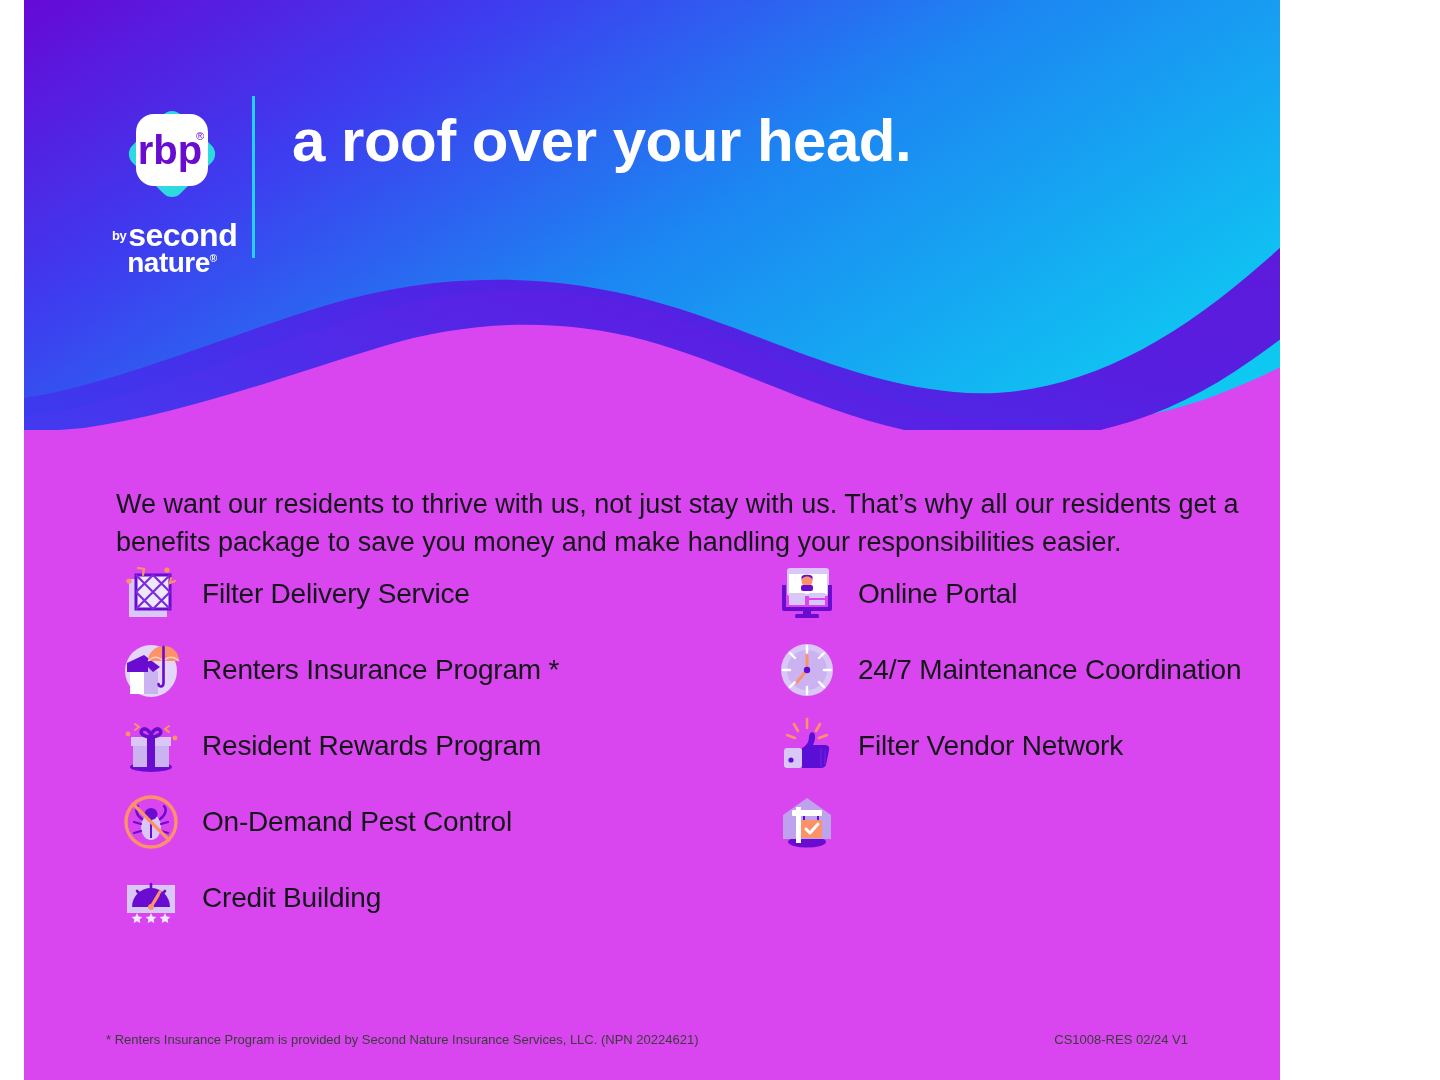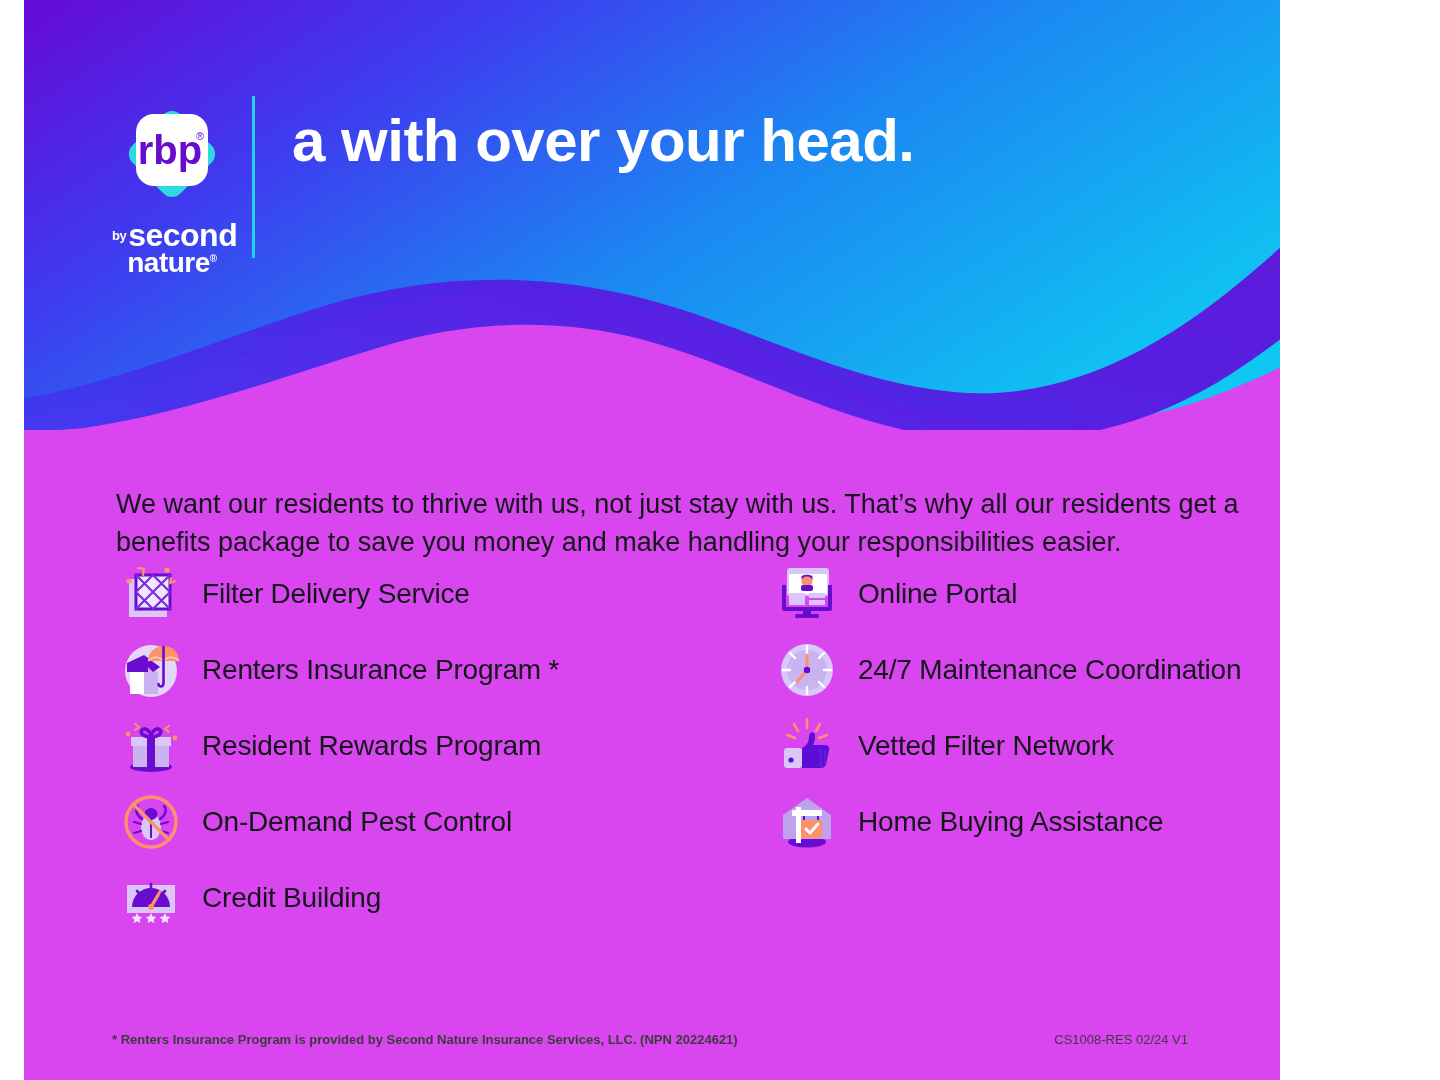--- a/index.html
+++ b/index.html
@@ -157,25 +157,24 @@
     font-size: 28px;
     font-style: italic;
     color: #15161a;
     letter-spacing: -0.2px;
     white-space: nowrap;
   }
 
   
   .footnote {
     position: absolute;
-    left: 88px;
+    left: 82px;
     top: 1032px;
     font-size: 13px;
     color: #3c3c3c;
-    font-weight: bold;
   }
   .doccode {
     position: absolute;
     right: 92px;
     top: 1032px;
     font-size: 13px;
     color: #3c3c3c;
   }
 </style>
 </head>
@@ -237,21 +236,21 @@
         </div>
         <div class="logo-sub">
           <span class="by">by</span><span class="l1">second</span>
           <span class="l2"><span>nature</span><span class="reg">®</span></span>
         </div>
       </div>
 
       <div class="divider"></div>
 
       <div class="headline">
-        <span class="line2">a with over your head.</span>
+        <span class="line2">a roof over your head.</span>
       </div>
     </div>
   </div>
 
   <p class="intro">We want our residents to thrive with us, not just stay with us. That’s why all our residents get a benefits package to save you money and make handling your responsibilities easier.</p>
 
   <div class="benefits">
 
     <div class="col col-left">
 
@@ -392,37 +391,36 @@
               <line x1="44" y1="9" x2="40" y2="16"></line>
               <line x1="11" y1="20" x2="19" y2="23"></line>
               <line x1="51" y1="20" x2="43" y2="23"></line>
             </g>
             <rect x="8" y="33" width="18" height="20" rx="3" fill="#D9C7F7"></rect>
             <circle cx="15" cy="45" r="2.6" fill="#5B0FD6"></circle>
             <path d="M26,53 L26,33 C30,31 33,27 33,22 C33,18 36,16 38,18 C40,20 39,26 37,30 L49,30 C52,30 54,32 53,35 L50,50 C49,52 47,53 45,53 Z" fill="#5B0FD6"></path>
             <path d="M45,34 L45,52 M49,36 L49,50" stroke="#7B2BE0" stroke-width="1.4" opacity="0.6"></path>
           </svg>
         </span>
-        <span class="label">Vetted Filter Network</span>
+        <span class="label">Filter Vendor Network</span>
       </div>
 
       <div class="benefit">
         <span class="icon">
           <svg width="62" height="62" viewBox="0 0 62 62">
             <ellipse cx="31" cy="51" rx="19" ry="5.5" fill="#6A0BD0"></ellipse>
             <path d="M31,7 L55,24 L55,48 L7,48 L7,24 Z" fill="#BFA2EE"></path>
             <rect x="20" y="16" width="5" height="36" fill="#FFFFFF"></rect>
             <rect x="16" y="19" width="30" height="6" rx="1" fill="#FFFFFF"></rect>
             <line x1="28" y1="25" x2="28" y2="31" stroke="#5B0FD6" stroke-width="2"></line>
             <line x1="42" y1="25" x2="42" y2="31" stroke="#5B0FD6" stroke-width="2"></line>
             <rect x="25" y="29" width="21" height="18" rx="1.5" fill="#FB9269"></rect>
             <path d="M30,38 L34,42 L42,33" stroke="#FFFFFF" stroke-width="3" fill="none" stroke-linecap="round" stroke-linejoin="round"></path>
           </svg>
         </span>
-        <span class="label">Home Buying Assistance</span>
       </div>
 
       <div class="learn-more">Learn more at secondnature.com/residents</div>
     </div>
   </div>
 
   <div class="footnote">* Renters Insurance Program is provided by Second Nature Insurance Services, LLC. (NPN 20224621)</div>
   <div class="doccode">CS1008-RES 02/24 V1</div>
 
 </div>

